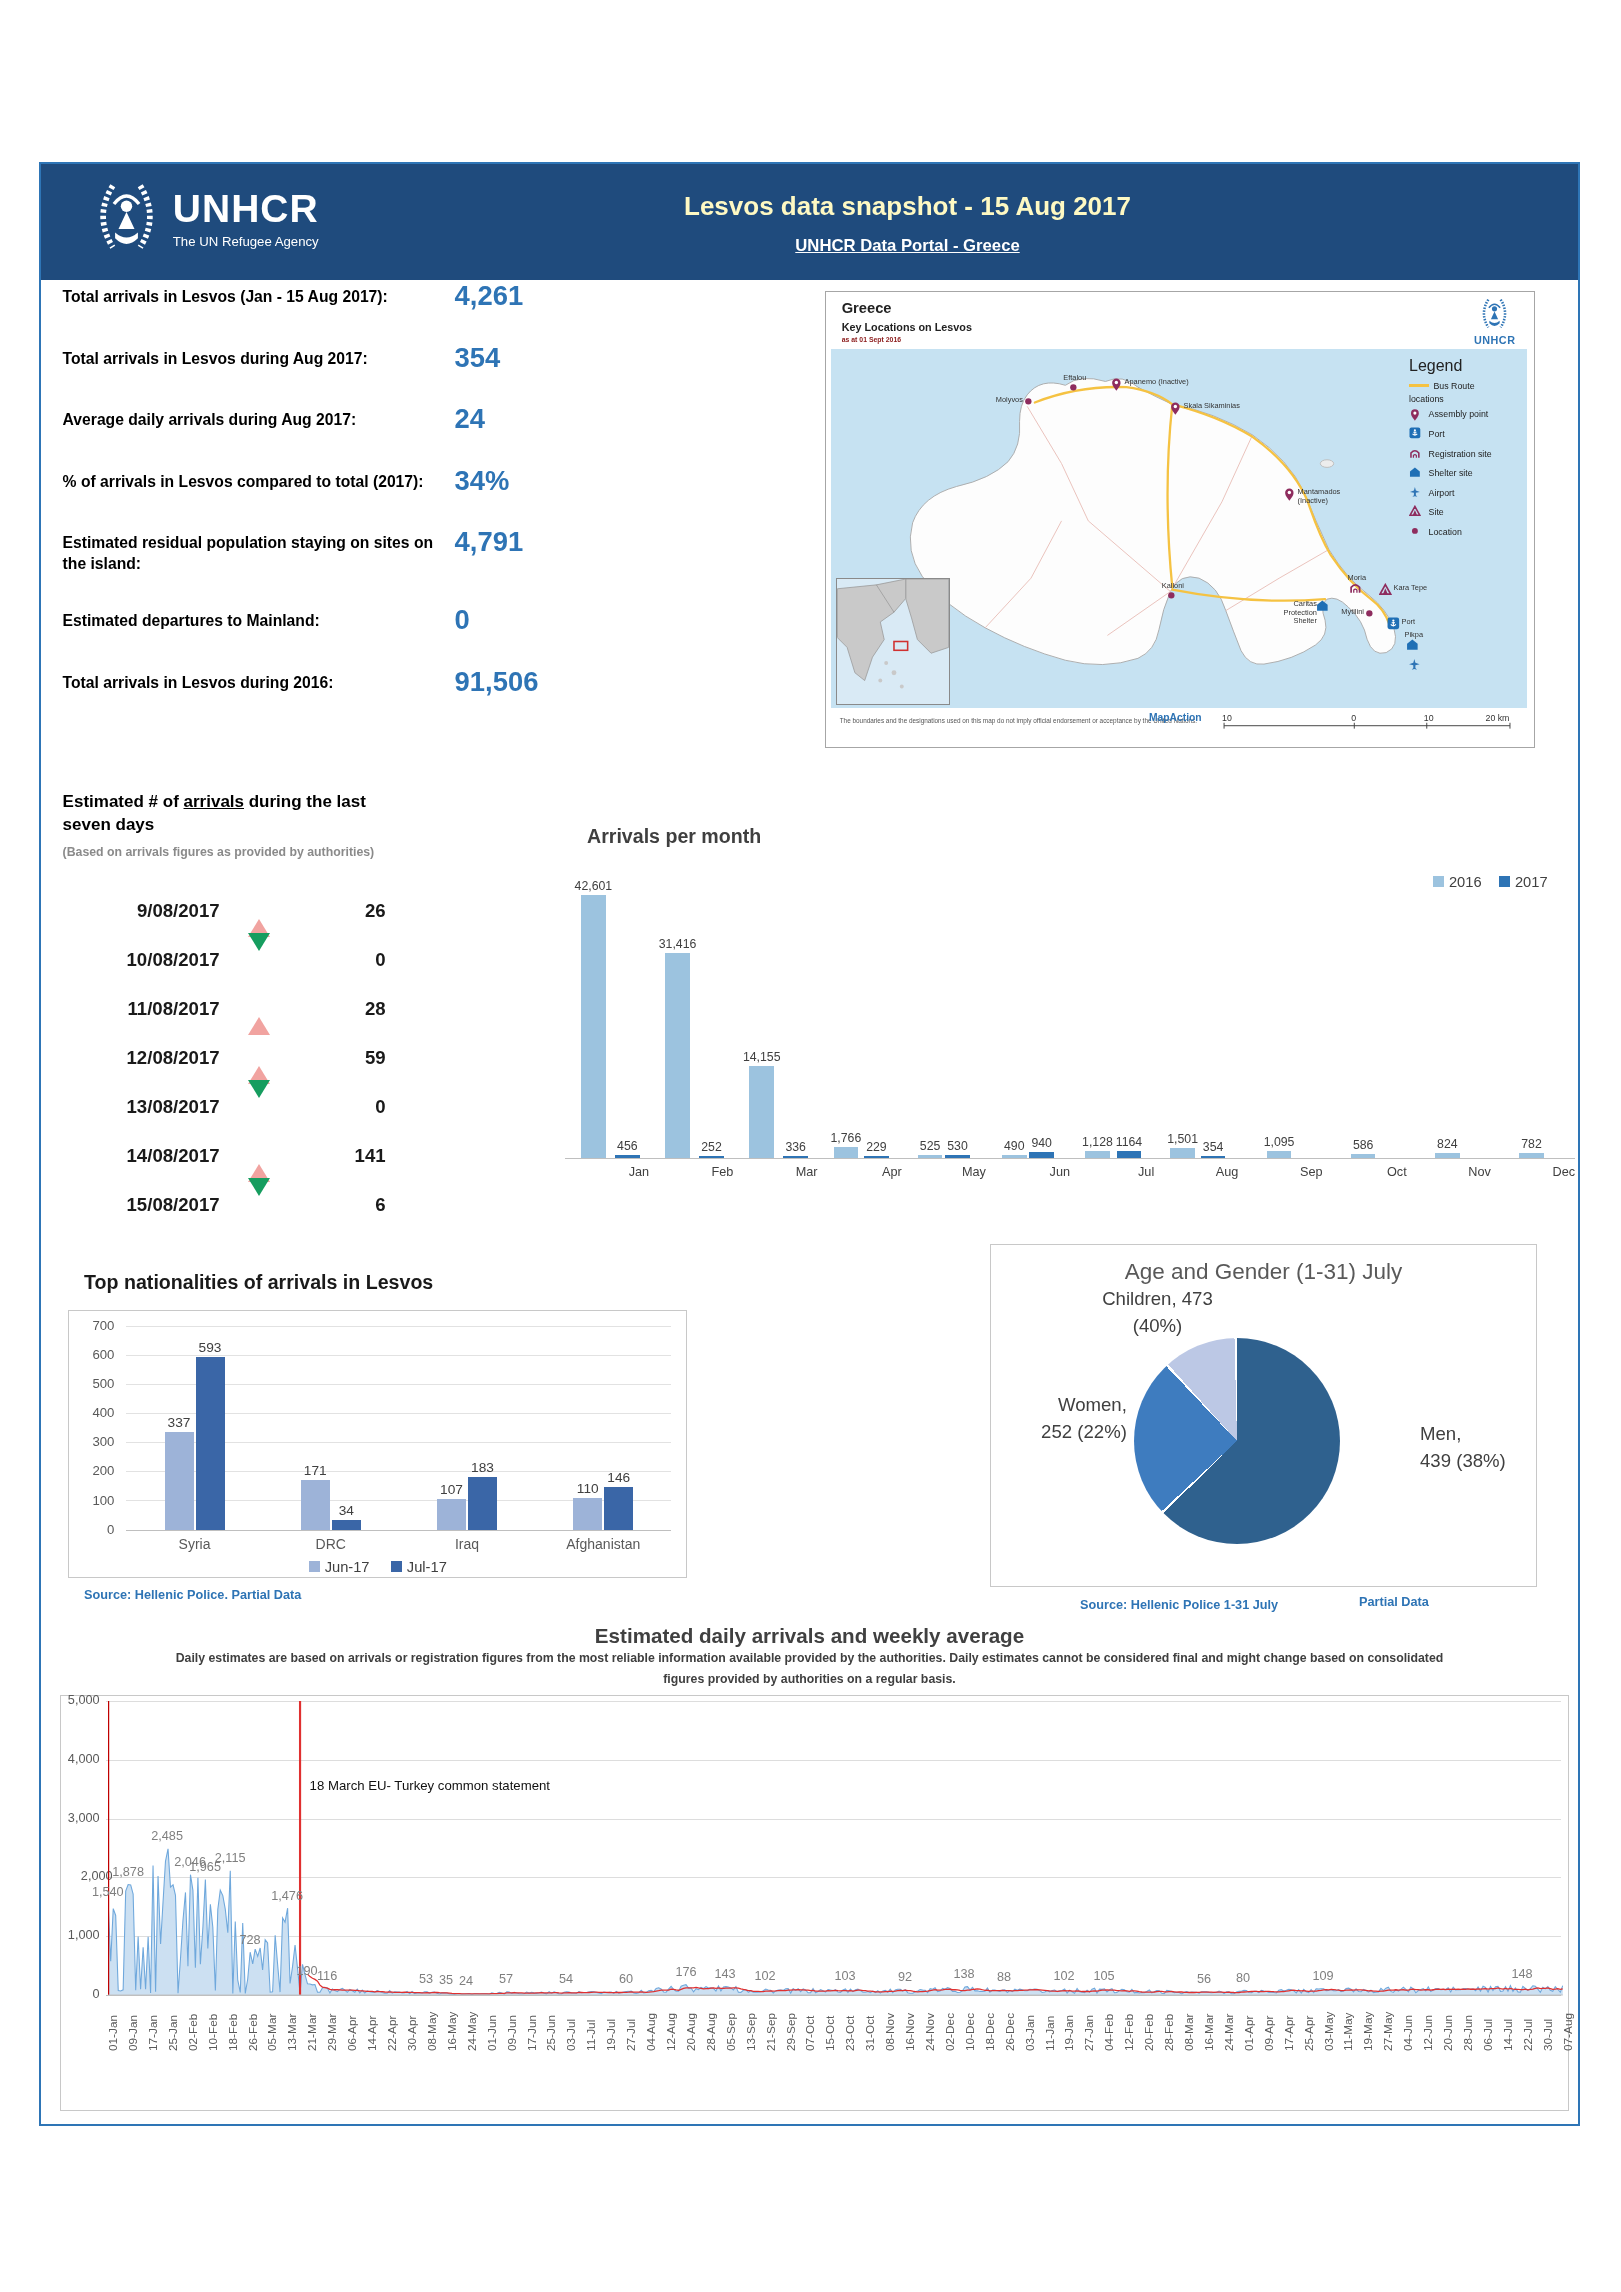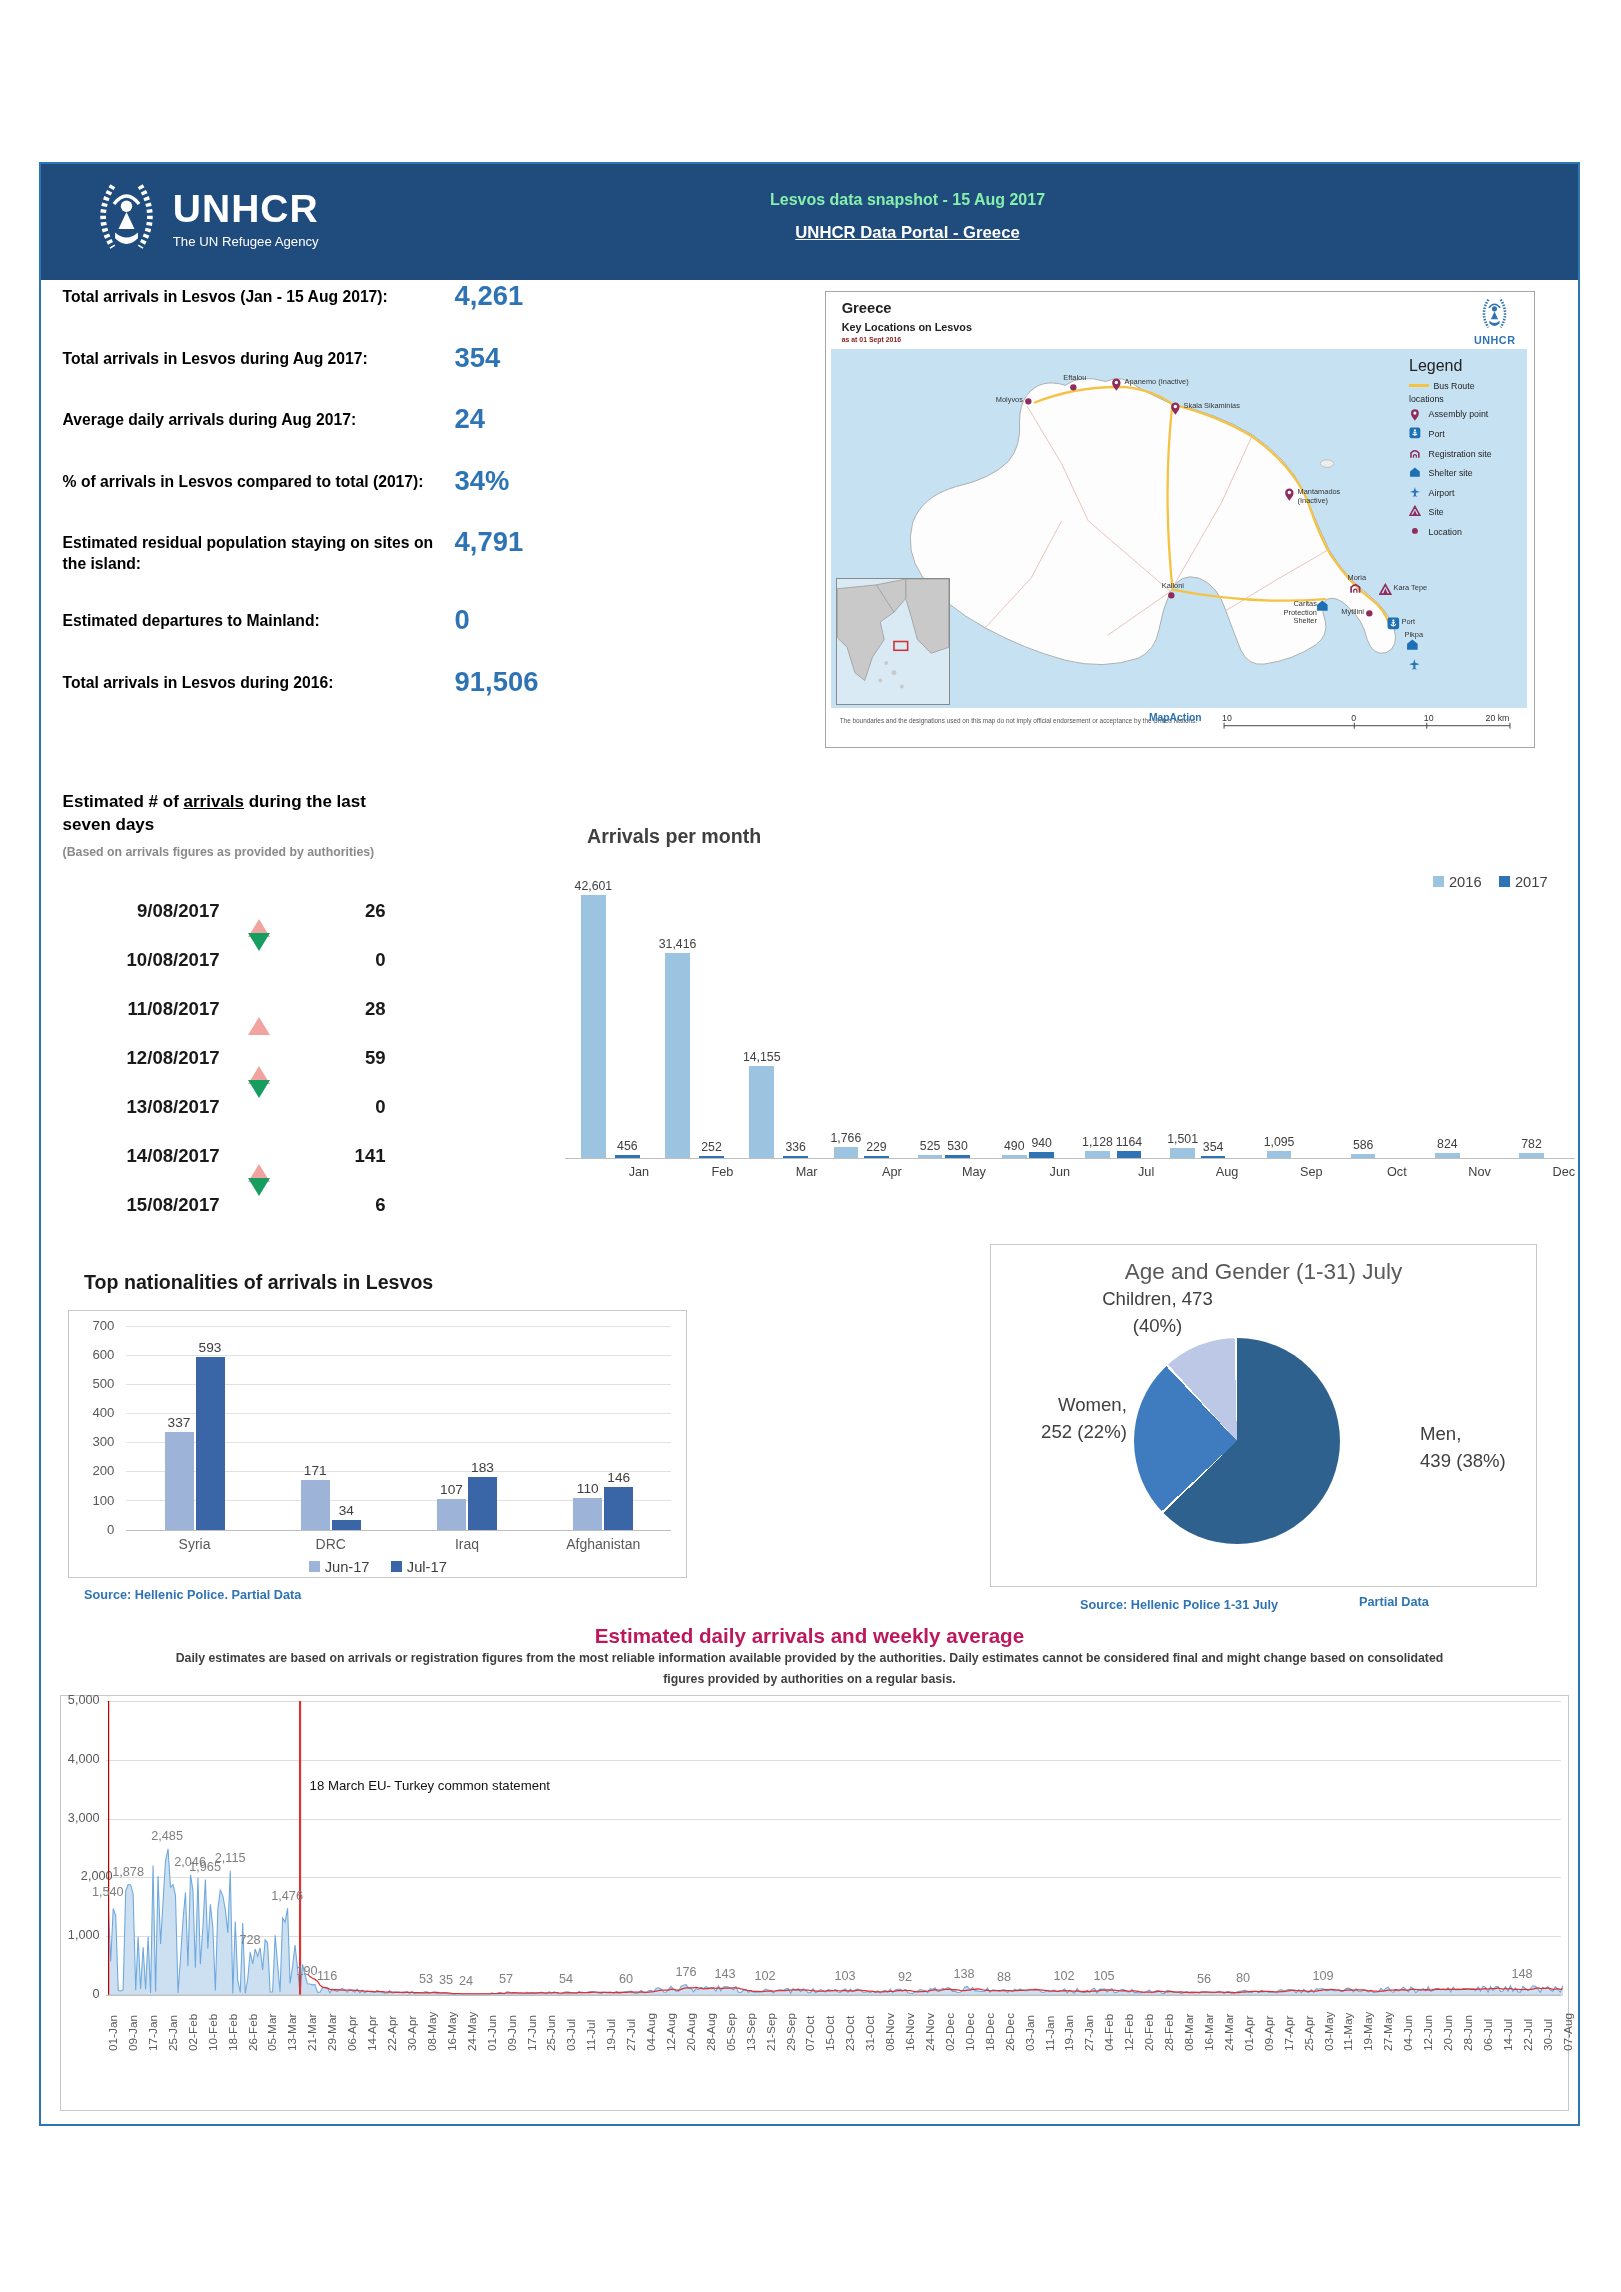--- a/index.html
+++ b/index.html
@@ -6,21 +6,21 @@
   #page{position:relative;width:1621px;height:2293px;background:#fff;overflow:hidden;
         font-family:"Liberation Sans",sans-serif;color:#1a1a1a;}
   #frame{position:absolute;left:39px;top:162px;width:1537px;height:1960px;
          border:2.9px solid #2E75B6;background:#fff;}
   
   #hdr{position:absolute;left:0;top:0;width:100%;height:116px;background:#1F4B7D;}
   #hdr-logo{position:absolute;left:49px;top:15.7px;display:flex;gap:9.8px;align-items:flex-start;}
   #hdr-logo .lg-name{font-size:39px;font-weight:bold;color:#fff;letter-spacing:1px;line-height:1;margin-top:9.8px;}
   #hdr-logo .lg-tag{font-size:13.2px;color:#fff;margin-top:5.9px;}
   #hdr-titles{position:absolute;left:235px;right:39px;top:0;text-align:center;}
-  #hdr-title{font-size:16px;font-weight:bold;color:#86efac;margin-top:26.5px;}
+  #hdr-title{font-size:26px;font-weight:bold;color:#fef9c3;margin-top:26.5px;}
   #hdr-sub{display:inline-block;font-size:16.7px;font-weight:bold;color:#fff;margin-top:14.7px;
            text-decoration:underline;cursor:pointer;}
   
   #stats-rows{position:absolute;left:21.6px;top:122px;width:755px;}
   .stat-row{position:relative;margin-bottom:36px;min-height:25.5px;}
   .stat-label{display:inline-block;width:392px;font-size:15.7px;font-weight:bold;line-height:1.35;color:#000;}
   .stat-value{position:absolute;left:392px;top:-5.9px;font-size:27.4px;font-weight:bold;color:#2E74B5;}
   
   #map-box{position:absolute;left:784px;top:127px;width:708px;height:455px;border:1px solid #A6A6A6;background:#fff;}
   #map-country{position:absolute;left:15.7px;top:7.8px;font-size:14.7px;font-weight:bold;color:#222;}
@@ -95,21 +95,21 @@
   #pie{position:absolute;left:143px;top:93px;width:206px;height:206px;border-radius:50%;}
   .pie-lab{position:absolute;font-size:18.6px;color:#404040;line-height:1.45;}
   #pie-lab-children{left:88px;top:41px;width:157px;text-align:center;}
   #pie-lab-women{left:3.9px;top:147px;width:132px;text-align:right;}
   #pie-lab-men{left:429px;top:176px;width:113px;text-align:left;}
   #pie-src{position:absolute;left:1039px;top:1431px;width:461px;}
   #pie-src span{font-size:12.7px;font-weight:bold;color:#2E74B5;}
   #pie-src .r{position:absolute;left:279px;}
   
   #daily{position:absolute;left:0;top:1456px;width:1537px;}
-  #daily-title{text-align:center;font-size:20.6px;font-weight:bold;color:#be185d;margin-top:3.9px;}
+  #daily-title{text-align:center;font-size:20.6px;font-weight:bold;color:#404040;margin-top:3.9px;}
   .daily-sub{text-align:center;font-size:12.3px;font-weight:bold;color:#3F3F3F;line-height:1.75;}
   #daily-box{position:absolute;left:18.6px;top:75px;width:1507px;height:414px;border:1px solid #C8C8C8;background:#fff;}
   .d-grid{position:absolute;left:45px;width:1455px;height:1px;background:#DDDDDD;}
   .d-ytick{position:absolute;left:0;width:39px;text-align:right;font-size:12.7px;color:#595959;}
   #daily-svg{position:absolute;left:47px;top:4.9px;}
   .d-anchor{position:absolute;width:63px;text-align:center;font-size:12.7px;color:#7F7F7F;white-space:nowrap;}
   #d-note{position:absolute;font-size:13.2px;color:#111;}
   .xl{position:absolute;white-space:nowrap;font-size:11.8px;color:#595959;
       transform:rotate(-90deg);transform-origin:left top;}
 </style>

